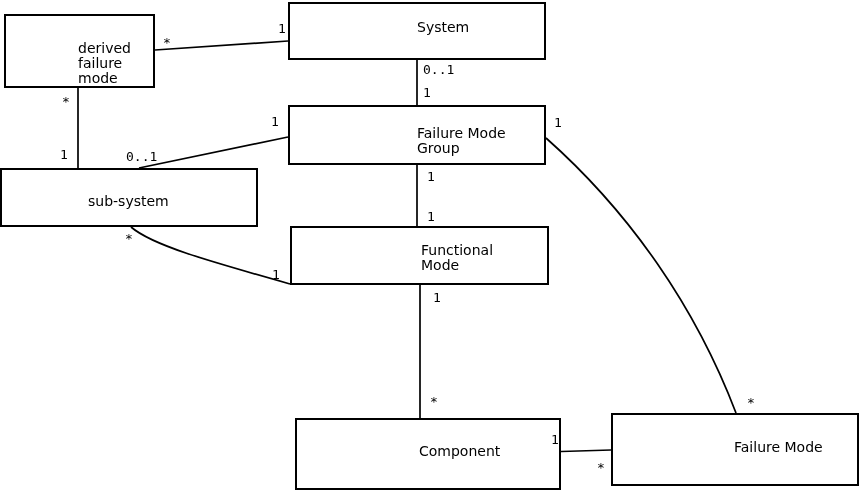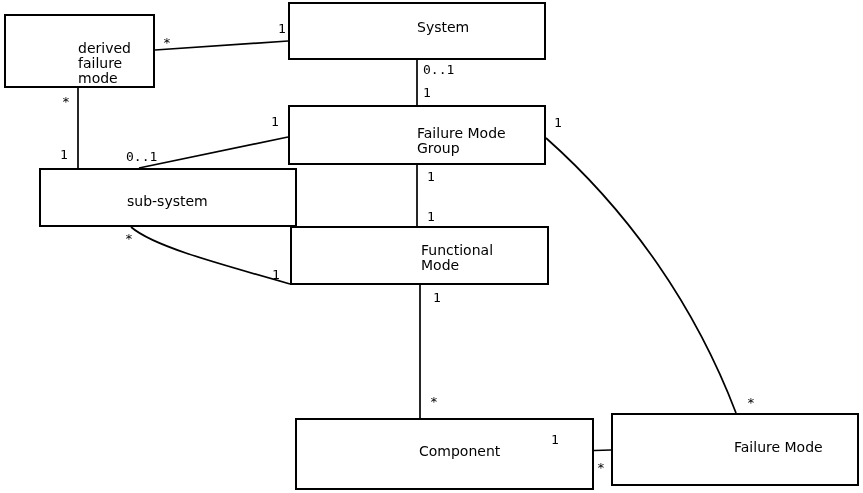--- a/index.html
+++ b/index.html
@@ -48,30 +48,30 @@
     <div class="node-label" style="left:72px;top:25px;">derived
 failure
 mode</div>
   </div>
 
   <div class="node" style="left:288px;top:105px;width:258px;height:60px;">
     <div class="node-label" style="left:127px;top:19px;">Failure Mode
 Group</div>
   </div>
 
-  <div class="node" style="left:0px;top:168px;width:258px;height:59px;margin-left:39px;">
+  <div class="node" style="left:0px;top:168px;width:258px;height:59px;">
     <div class="node-label" style="left:86px;top:24px;">sub-system</div>
   </div>
 
   <div class="node" style="left:290px;top:226px;width:259px;height:59px;">
     <div class="node-label" style="left:129px;top:15px;">Functional
 Mode</div>
   </div>
 
-  <div class="node" style="left:295px;top:418px;width:299px;height:72px;">
+  <div class="node" style="left:295px;top:418px;width:266px;height:72px;">
     <div class="node-label" style="left:122px;top:24px;">Component</div>
   </div>
 
   <div class="node" style="left:611px;top:413px;width:248px;height:73px;">
     <div class="node-label" style="left:121px;top:25px;">Failure Mode</div>
   </div>
 
   <span class="mult" style="left:163px;top:36px;">*</span>
   <span class="mult" style="left:278px;top:22px;">1</span>
 

